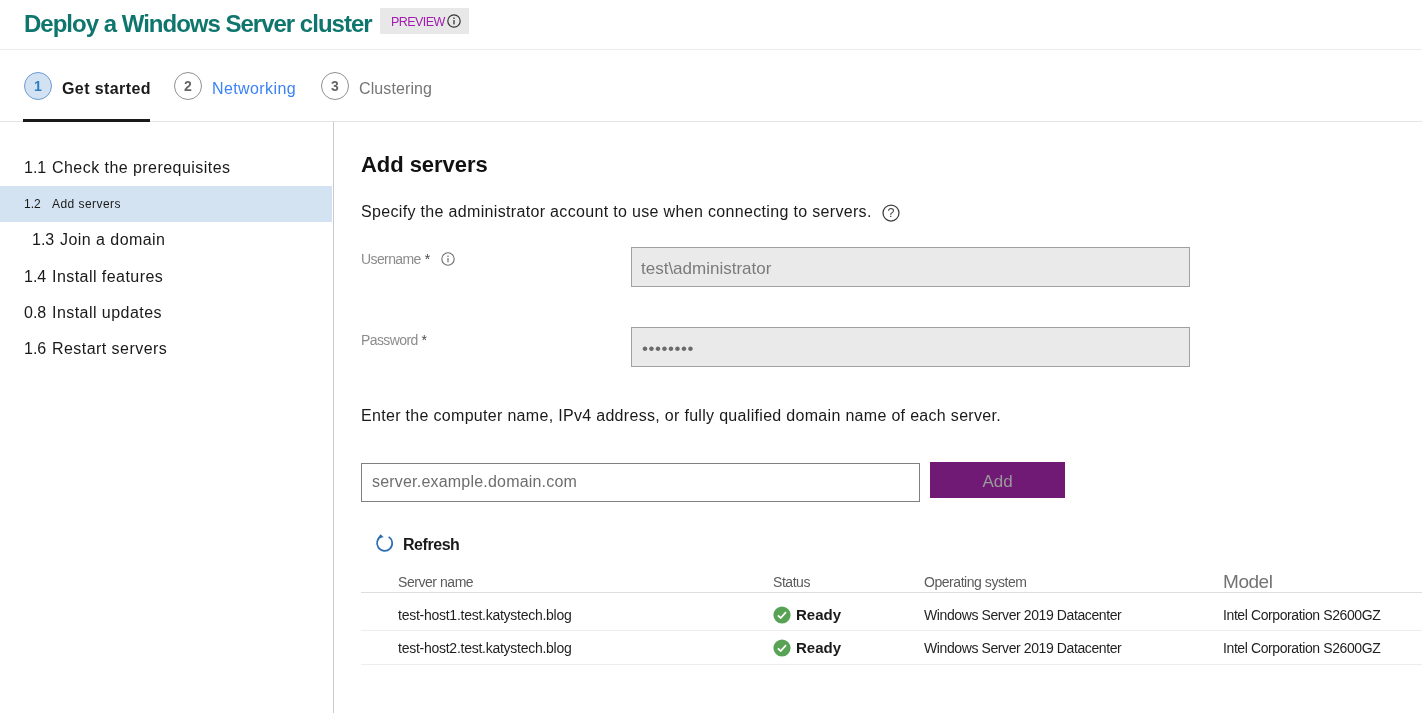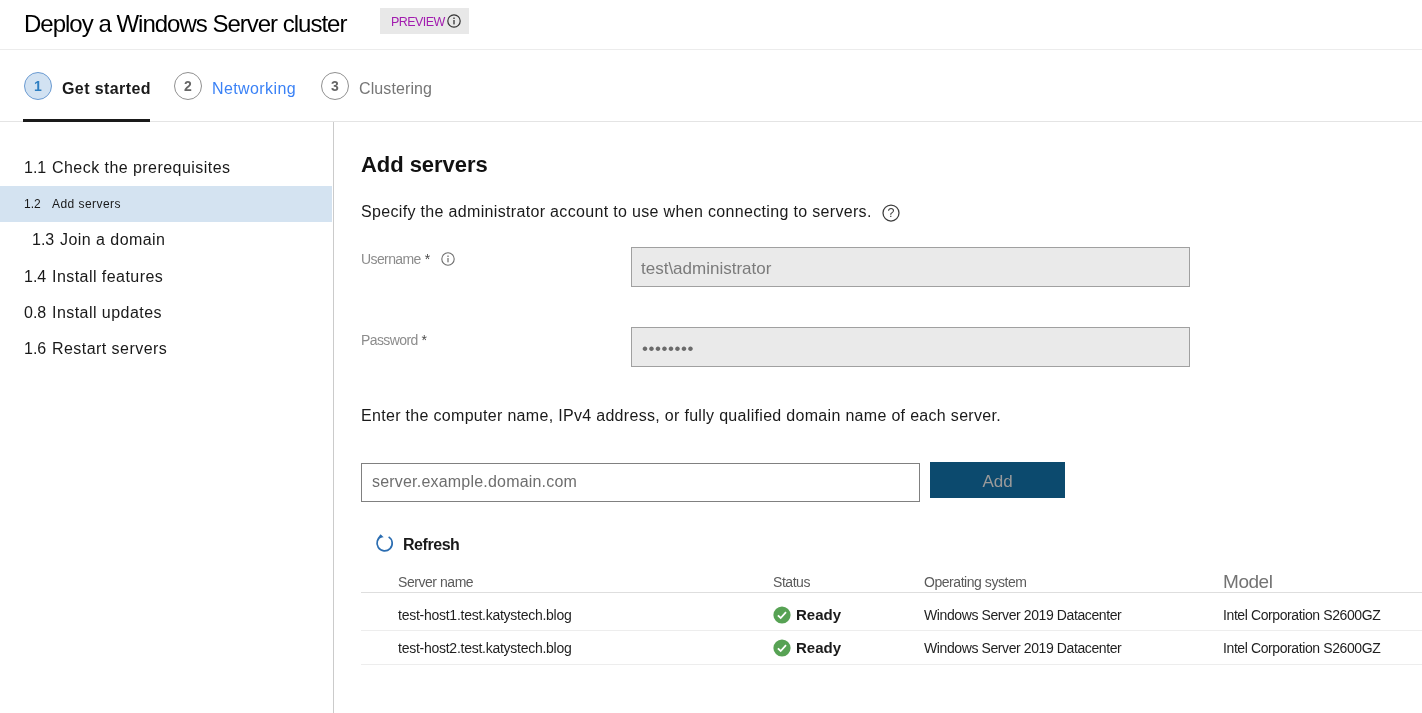--- a/index.html
+++ b/index.html
@@ -3,21 +3,21 @@
 *{margin:0;padding:0;box-sizing:border-box}
 html,body{width:1422px;height:713px;overflow:hidden;background:#fff}
 body{font-family:"Liberation Sans",sans-serif;color:#000}
 .abs{position:absolute}
 #page{position:relative;width:1422px;height:713px;overflow:hidden}
 </style></head>
 <body>
 <div id="page">
 
   <div class="abs" style="left:0;top:49px;width:1422px;height:1px;background:#ececec"></div>
-  <div class="abs" style="left:24px;top:9px;line-height:30px;font-size:24px;font-weight:normal;letter-spacing:-1px;color:#000000">Deploy a Windows Server cluster</div>
+  <div class="abs" style="left:24px;top:9px;line-height:30px;font-size:24px;font-weight:bold;letter-spacing:-1px;color:#0f766e">Deploy a Windows Server cluster</div>
   <div class="abs" style="left:380px;top:8px;width:89px;height:26px;background:#e8e8e8"></div>
   <div class="abs" style="left:391px;top:14px;line-height:16px;font-size:12.5px;color:#a21caf;letter-spacing:-0.55px">PREVIEW</div>
   <svg class="abs" style="left:447px;top:14px" width="14" height="14" viewBox="0 0 14 14">
       <circle cx="7" cy="7" r="6.2" fill="none" stroke="#333" stroke-width="1.2"></circle>
       <rect x="6.35" y="6" width="1.3" height="4.4" fill="#333"></rect>
       <rect x="6.35" y="3.5" width="1.3" height="1.5" fill="#333"></rect>
     </svg>
 
   <div class="abs" style="left:0;top:121px;width:1422px;height:1px;background:#e4e4e4"></div>
   <div class="abs" style="left:24px;top:72px;width:28px;height:28px;border-radius:50%;background:#d2e2f2;border:1px solid #6b9bd2;color:#2e7fc2;font-weight:bold;font-size:14px;text-align:center;line-height:26px">1</div>
@@ -54,21 +54,21 @@
   <div class="abs" style="left:641px;top:258px;line-height:21px;font-size:17px;color:#7b7b7b">test\administrator</div>
 
   <div class="abs" style="left:361px;top:331px;line-height:18px;font-size:14px;letter-spacing:-0.6px;color:#8c8c8c">Password<span style="letter-spacing:0">&nbsp;</span><span style="color:#4a4a4a;letter-spacing:0">*</span></div>
   <div class="abs" style="left:631px;top:327px;width:559px;height:40px;background:#eaeaea;border:1px solid #a0a0a0"></div>
   <div class="abs" style="left:642px;top:339px;line-height:20px;font-size:17px;letter-spacing:0.55px;color:#6b6b6b">••••••••</div>
 
   <div class="abs" style="left:361px;top:406px;line-height:20px;font-size:16px;letter-spacing:0.31px;color:#1a1a1a">Enter the computer name, IPv4 address, or fully qualified domain name of each server.</div>
 
   <div class="abs" style="left:361px;top:463px;width:559px;height:39px;background:#fff;border:1px solid #808080"></div>
   <div class="abs" style="left:372px;top:472px;line-height:20px;font-size:16px;letter-spacing:0.2px;color:#6e6e6e">server.example.domain.com</div>
-  <div class="abs" style="left:930px;top:462px;width:135px;height:36px;background:#0c4a6e;font-size:17px;color:#9a9a9a;text-align:center;line-height:39px">Add</div>
+  <div class="abs" style="left:930px;top:462px;width:135px;height:36px;background:#701a75;font-size:17px;color:#9a9a9a;text-align:center;line-height:39px">Add</div>
 
   <svg class="abs" style="left:375px;top:534px" width="19" height="19" viewBox="0 0 19 19">
       <path d="M 13.63 2.85 A 7.6 7.6 0 1 1 6.75 2.25" fill="none" stroke="#2b6db1" stroke-width="1.7"></path>
       <path d="M 5.5 0.2 L 2.8 3.9 L 8.7 3.3 Z" fill="#2b6db1"></path>
     </svg>
   <div class="abs" style="left:403px;top:535px;line-height:20px;font-size:16px;font-weight:bold;letter-spacing:-0.45px;color:#1a1a1a">Refresh</div>
 
   <div class="abs" style="left:398px;top:573px;line-height:18px;font-size:14px;letter-spacing:-0.45px;color:#5b5b5b">Server name</div>
   <div class="abs" style="left:773px;top:573px;line-height:18px;font-size:14px;letter-spacing:-0.45px;color:#5b5b5b">Status</div>
   <div class="abs" style="left:924px;top:573px;line-height:18px;font-size:14px;letter-spacing:-0.45px;color:#5b5b5b">Operating system</div>

